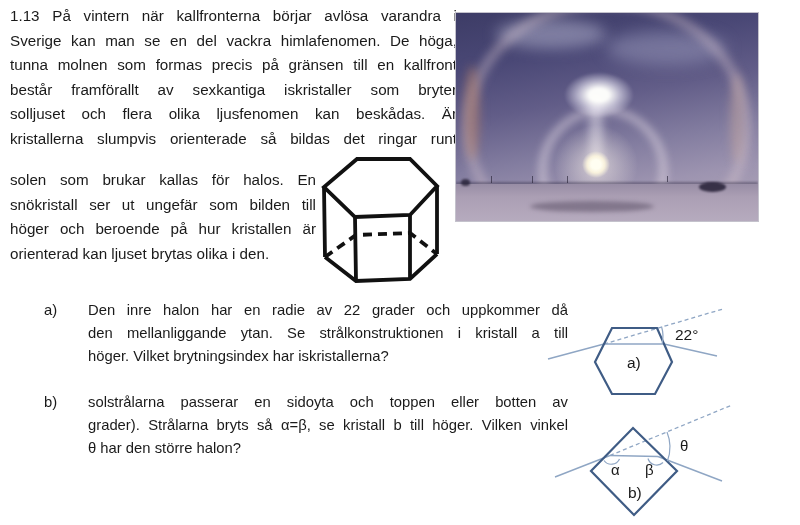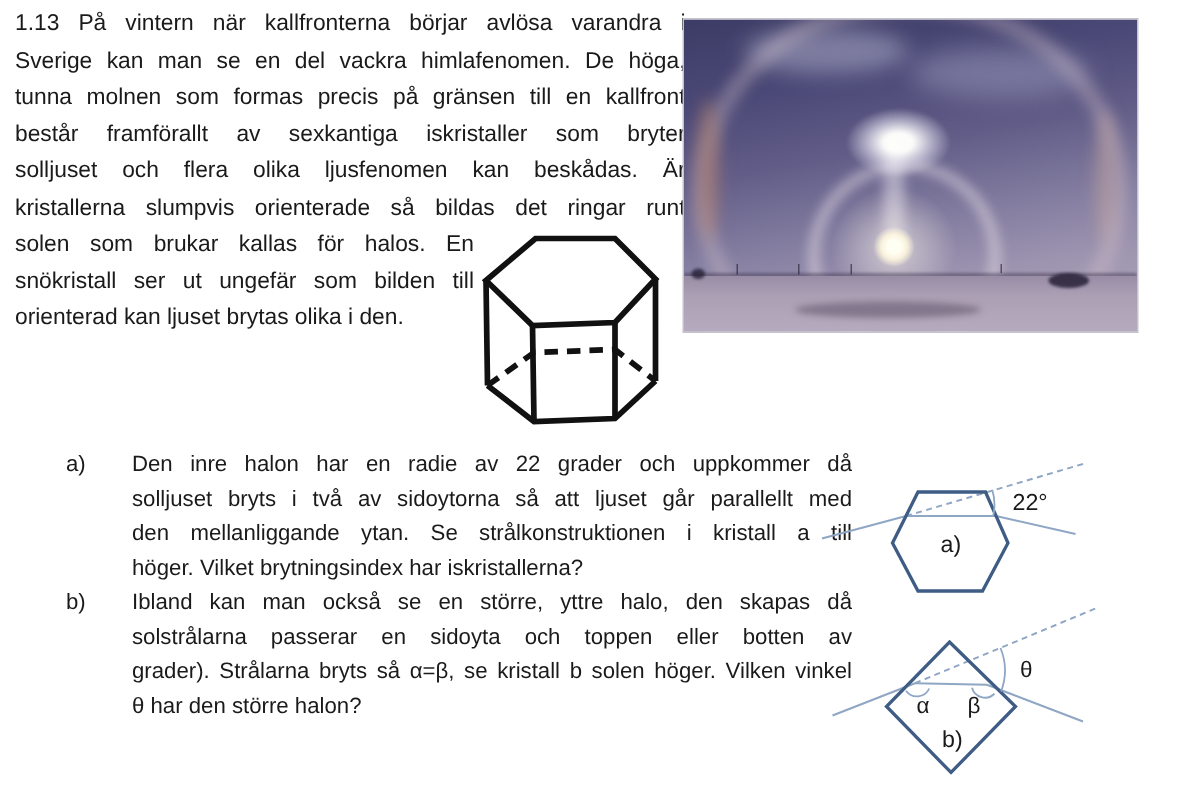--- a/index.html
+++ b/index.html
@@ -4,21 +4,21 @@
 <style>
   html,body{margin:0;padding:0;background:#ffffff;}
   .page{position:relative;width:800px;height:525px;background:#ffffff;overflow:hidden;
         font-family:"Liberation Sans","DejaVu Sans",sans-serif;color:#1a1a1a;}
 
   
   .jline{white-space:nowrap;overflow:hidden;text-align:justify;text-align-last:justify;}
   .jline.end{text-align-last:left;}
 
   .intro-wide{position:absolute;left:10px;top:4px;width:447px;font-size:15.2px;line-height:24.5px;}
-  .intro-narrow{position:absolute;left:10px;top:151px;width:306px;font-size:15.2px;line-height:24.5px;}
+  .intro-narrow{position:absolute;left:10px;top:168px;width:306px;font-size:15.2px;line-height:24.5px;}
   .intro-wide b{font-weight:normal;}
 
   .q{position:absolute;left:42px;width:526px;font-size:14.8px;line-height:23px;}
   .q-marker{position:absolute;left:2px;top:0;}
   .q-lines{margin-left:46px;}
   .q-a{top:299px;}
   .q-b{top:391px;}
 
   
   .photo{position:absolute;left:455px;top:12px;width:302px;height:208px;overflow:hidden;
@@ -78,20 +78,21 @@
     <div class="jline">Sverige kan man se en del vackra himlafenomen. De höga,</div>
     <div class="jline">tunna molnen som formas precis på gränsen till en kallfront</div>
     <div class="jline">består framförallt av sexkantiga iskristaller som bryter</div>
     <div class="jline">solljuset och flera olika ljusfenomen kan beskådas. Är</div>
     <div class="jline">kristallerna slumpvis orienterade så bildas det ringar runt</div>
   </div>
 
   <div class="intro-narrow">
     <div class="jline">solen som brukar kallas för halos. En</div>
     <div class="jline">snökristall ser ut ungefär som bilden till</div>
+    <div class="jline">höger och beroende på hur kristallen är</div>
     <div class="jline end">orienterad kan ljuset brytas olika i den.</div>
   </div>
 
   <div class="photo">
     <div class="cloud1"></div>
     <div class="cloud2"></div>
     <div class="big-ring"></div>
     <div class="sundog-left"></div>
     <div class="sundog-right"></div>
     <div class="inner-ring"></div>
@@ -116,32 +117,30 @@
       <path d="M9,32 L10,102 M40,62 L41,126 M95,60 L95,124 M122,31 L122,99"></path>
       <path d="M10,102 L41,126 L95,124 L122,99"></path>
       <path d="M10,102 L41,80 L95,78 L122,99" stroke-dasharray="9 6"></path>
     </g>
   </svg>
 
   <div class="q q-a">
     <div class="q-marker">a)</div>
     <div class="q-lines">
       <div class="jline">Den inre halon har en radie av 22 grader och uppkommer då</div>
-      <div class="jline">solljuset bryts i två av sidoytorna så att ljuset går parallellt med</div>
       <div class="jline">den mellanliggande ytan. Se strålkonstruktionen i kristall a till</div>
       <div class="jline end">höger. Vilket brytningsindex har iskristallerna?</div>
     </div>
   </div>
 
   <div class="q q-b">
     <div class="q-marker">b)</div>
     <div class="q-lines">
-      <div class="jline">Ibland kan man också se en större, yttre halo, den skapas då</div>
       <div class="jline">solstrålarna passerar en sidoyta och toppen eller botten av</div>
-      <div class="jline">grader). Strålarna bryts så α=β, se kristall b solen höger. Vilken vinkel</div>
+      <div class="jline">grader). Strålarna bryts så α=β, se kristall b till höger. Vilken vinkel</div>
       <div class="jline end">θ har den större halon?</div>
     </div>
   </div>
 
   <svg class="diag-a" width="185" height="106" viewBox="0 0 185 106">
     <line class="ray" x1="3" y1="62" x2="59" y2="47"></line>
     <line class="ray" x1="59" y1="47" x2="119" y2="47"></line>
     <line class="ray" x1="119" y1="47" x2="172" y2="59"></line>
     <line class="rayd" x1="59" y1="47" x2="178" y2="12"></line>
     <polygon class="shape" points="67,31 112,31 127,65 110,97 67,97 50,65"></polygon>

